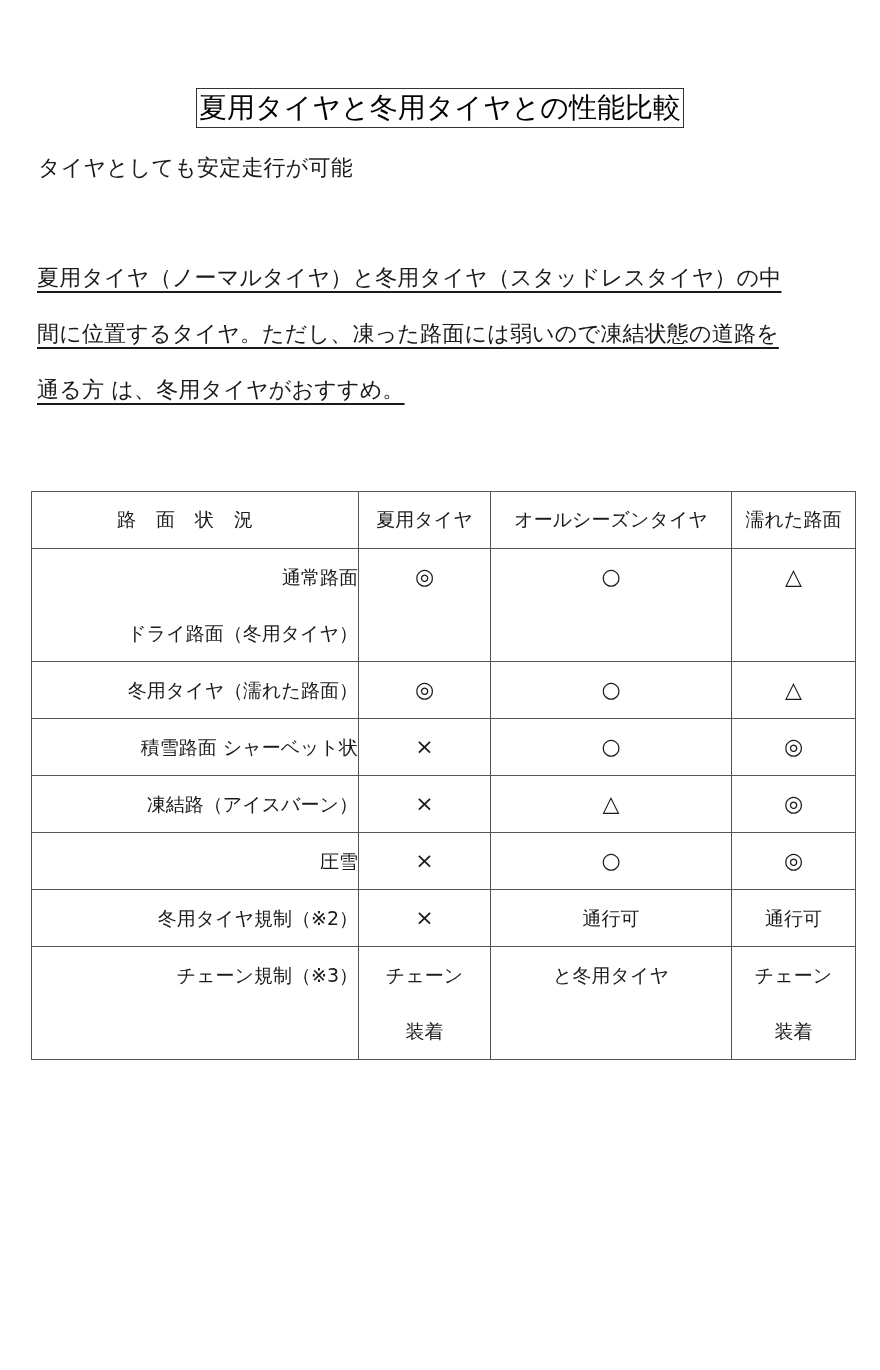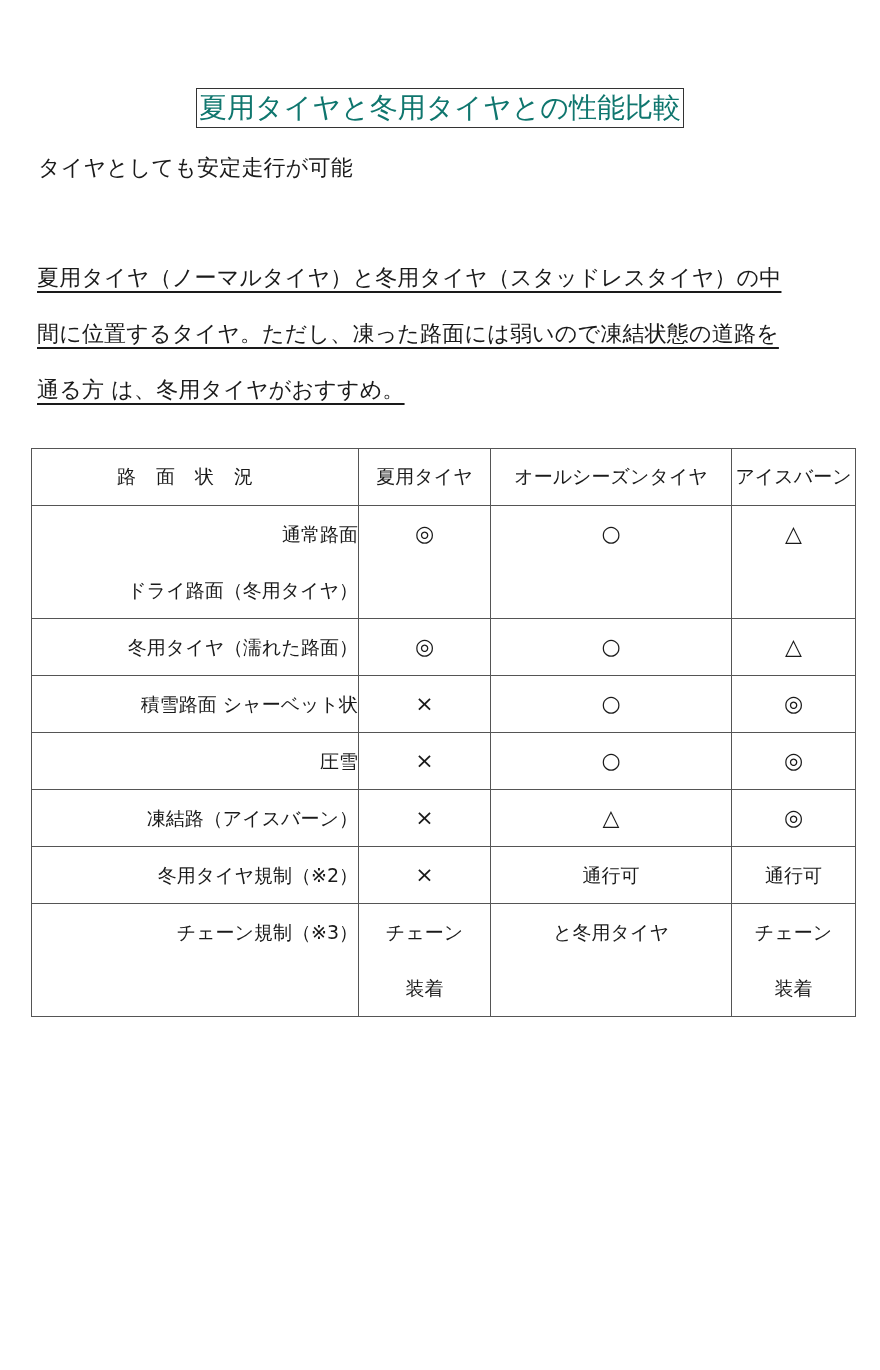--- a/index.html
+++ b/index.html
@@ -4,33 +4,33 @@
 <style>
   html, body { margin: 0; padding: 0; background: #ffffff; }
   body {
     width: 880px; height: 1370px; position: relative; overflow: hidden;
     font-family: "DejaVu Sans", "Liberation Sans", sans-serif;
     color: #1a1a1a;
   }
   .title-wrap { position: absolute; top: 88px; left: 0; width: 880px; text-align: center; }
   .title {
     display: inline-block; border: 1.5px solid #333; padding: 1px 2px;
-    font-size: 28px; line-height: 36px; letter-spacing: 0px; color: #0f766e;
+    font-size: 28px; line-height: 36px; letter-spacing: 0px; color: #000000;
   }
   .intro {
     position: absolute; left: 38px; top: 140px; width: 812px;
     font-size: 22px; line-height: 56px; letter-spacing: 0.2px;
   }
   .note {
     position: absolute; left: 37px; top: 250px; width: 812px;
     font-size: 22px; line-height: 56px; letter-spacing: 0.2px;
   }
   .note span { text-decoration: underline; text-decoration-thickness: 2px; text-underline-offset: 6px; }
   table.cmp {
-    position: absolute; left: 31px; top: 448px; width: 824px;
+    position: absolute; left: 31px; top: 491px; width: 824px;
     border-collapse: collapse; table-layout: fixed;
     font-size: 19px;
   }
   table.cmp td, table.cmp th {
     border: 1.3px solid #555; font-weight: normal; padding: 0;
   }
   th { height: 56px; text-align: center; vertical-align: middle; }
   th.road { letter-spacing: 20px; padding-left: 20px; }
   td { height: 55px; vertical-align: top; }
   td.label { text-align: right; padding-left: 8px; }
@@ -61,21 +61,21 @@
     <col style="width:327px">
     <col style="width:132px">
     <col style="width:241px">
     <col style="width:124px">
   </colgroup>
   <tbody>
       <tr>
     <th class="road">路面状況</th>
     <th>夏用タイヤ</th>
     <th>オールシーズンタイヤ</th>
-    <th>アイスバーン</th>
+    <th>濡れた路面</th>
   </tr>
 
   <tr class="r-tall">
     <td class="label">
       <span class="line">通常路面</span>
       <span class="line">ドライ路面（冬用タイヤ）</span>
     </td>
     <td class="val">
           <span class="line sym">◎</span>
         </td>
@@ -112,42 +112,42 @@
     <td class="val">
           <span class="line sym">○</span>
         </td>
     <td class="val">
           <span class="line sym">◎</span>
         </td>
   </tr>
 
   <tr>
     <td class="label">
-          <span class="line">圧雪</span>
+          <span class="line">凍結路（アイスバーン）</span>
         </td>
     <td class="val">
           <span class="line sym">×</span>
         </td>
     <td class="val">
-          <span class="line sym">○</span>
+          <span class="line sym">△</span>
         </td>
     <td class="val">
           <span class="line sym">◎</span>
         </td>
   </tr>
 
   <tr>
     <td class="label">
-          <span class="line">凍結路（アイスバーン）</span>
+          <span class="line">圧雪</span>
         </td>
     <td class="val">
           <span class="line sym">×</span>
         </td>
     <td class="val">
-          <span class="line sym">△</span>
+          <span class="line sym">○</span>
         </td>
     <td class="val">
           <span class="line sym">◎</span>
         </td>
   </tr>
 
   <tr>
     <td class="label">
           <span class="line">冬用タイヤ規制（※2）</span>
         </td>

